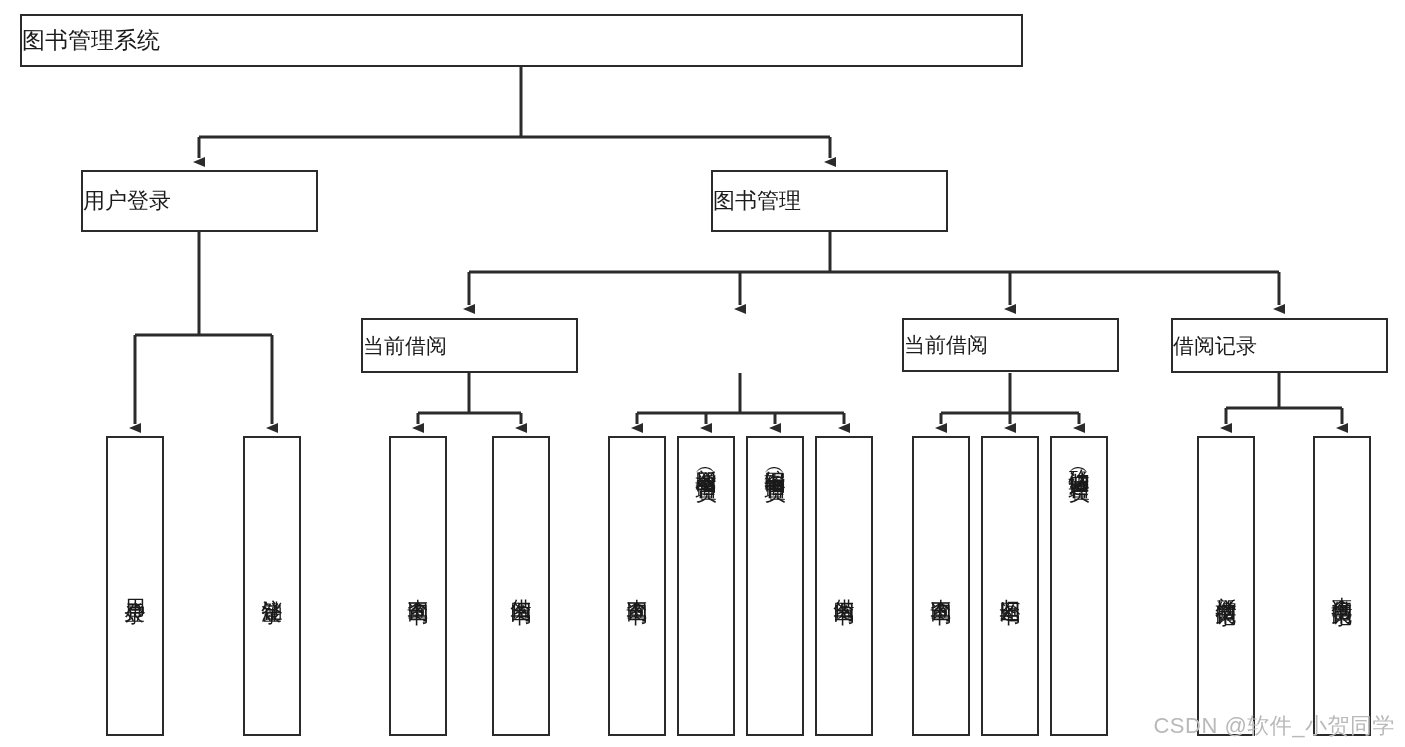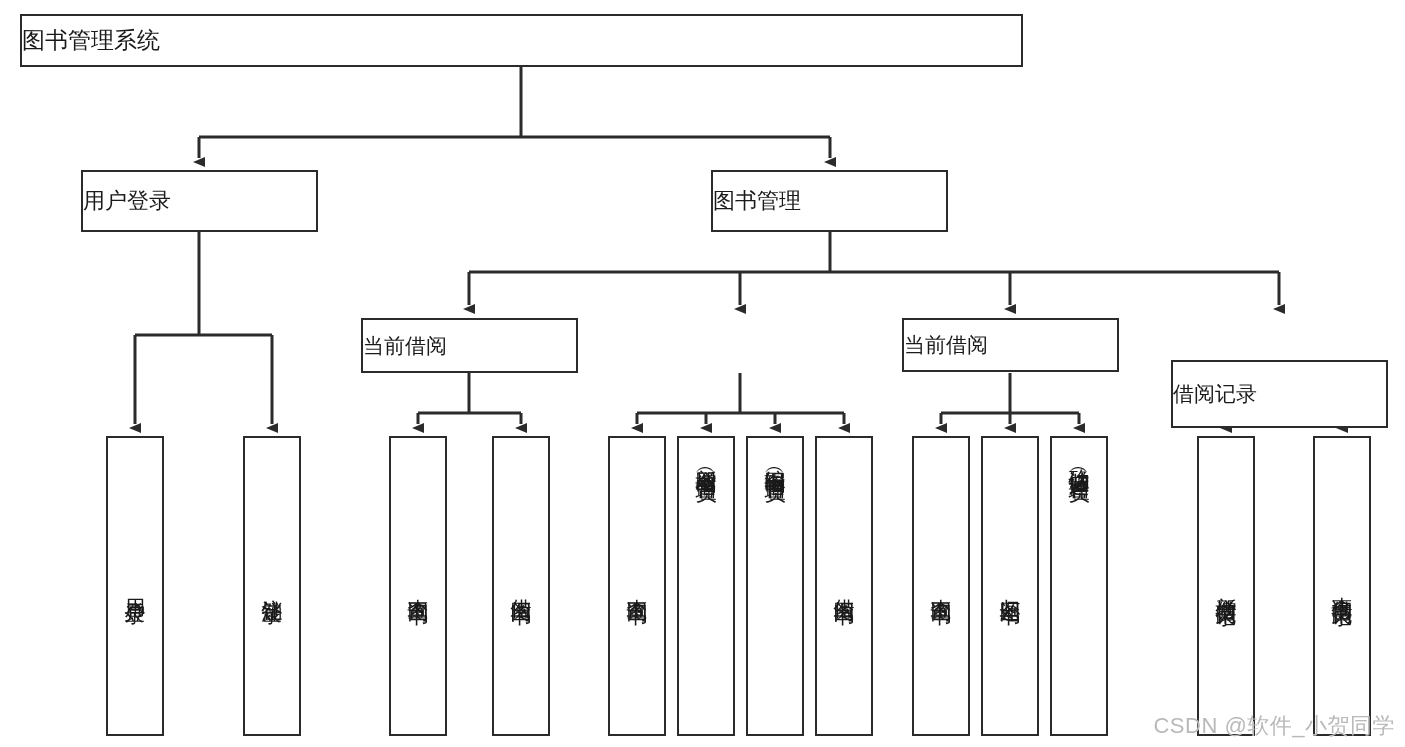--- a/index.html
+++ b/index.html
@@ -155,21 +155,21 @@
 
   <div class="node lvl-3" style="left:361px; top:318px; width:217px; height:55px;">
     <span class="node-label">当前借阅</span>
   </div>
 
 
   <div class="node lvl-3" style="left:902px; top:318px; width:217px; height:54px;">
     <span class="node-label">当前借阅</span>
   </div>
 
-  <div class="node lvl-3" style="left:1171px; top:318px; width:217px; height:68px;margin-top:42px;">
+  <div class="node lvl-3" style="left:1171px; top:318px; width:217px; height:55px;">
     <span class="node-label">借阅记录</span>
   </div>
 
   <div class="node leaf centered" style="left:106px; top:436px; width:58px; height:300px;">
     <span class="node-label">用户登录</span>
   </div>
 
   <div class="node leaf centered" style="left:243px; top:436px; width:58px; height:300px;">
     <span class="node-label">注销登录</span>
   </div>

